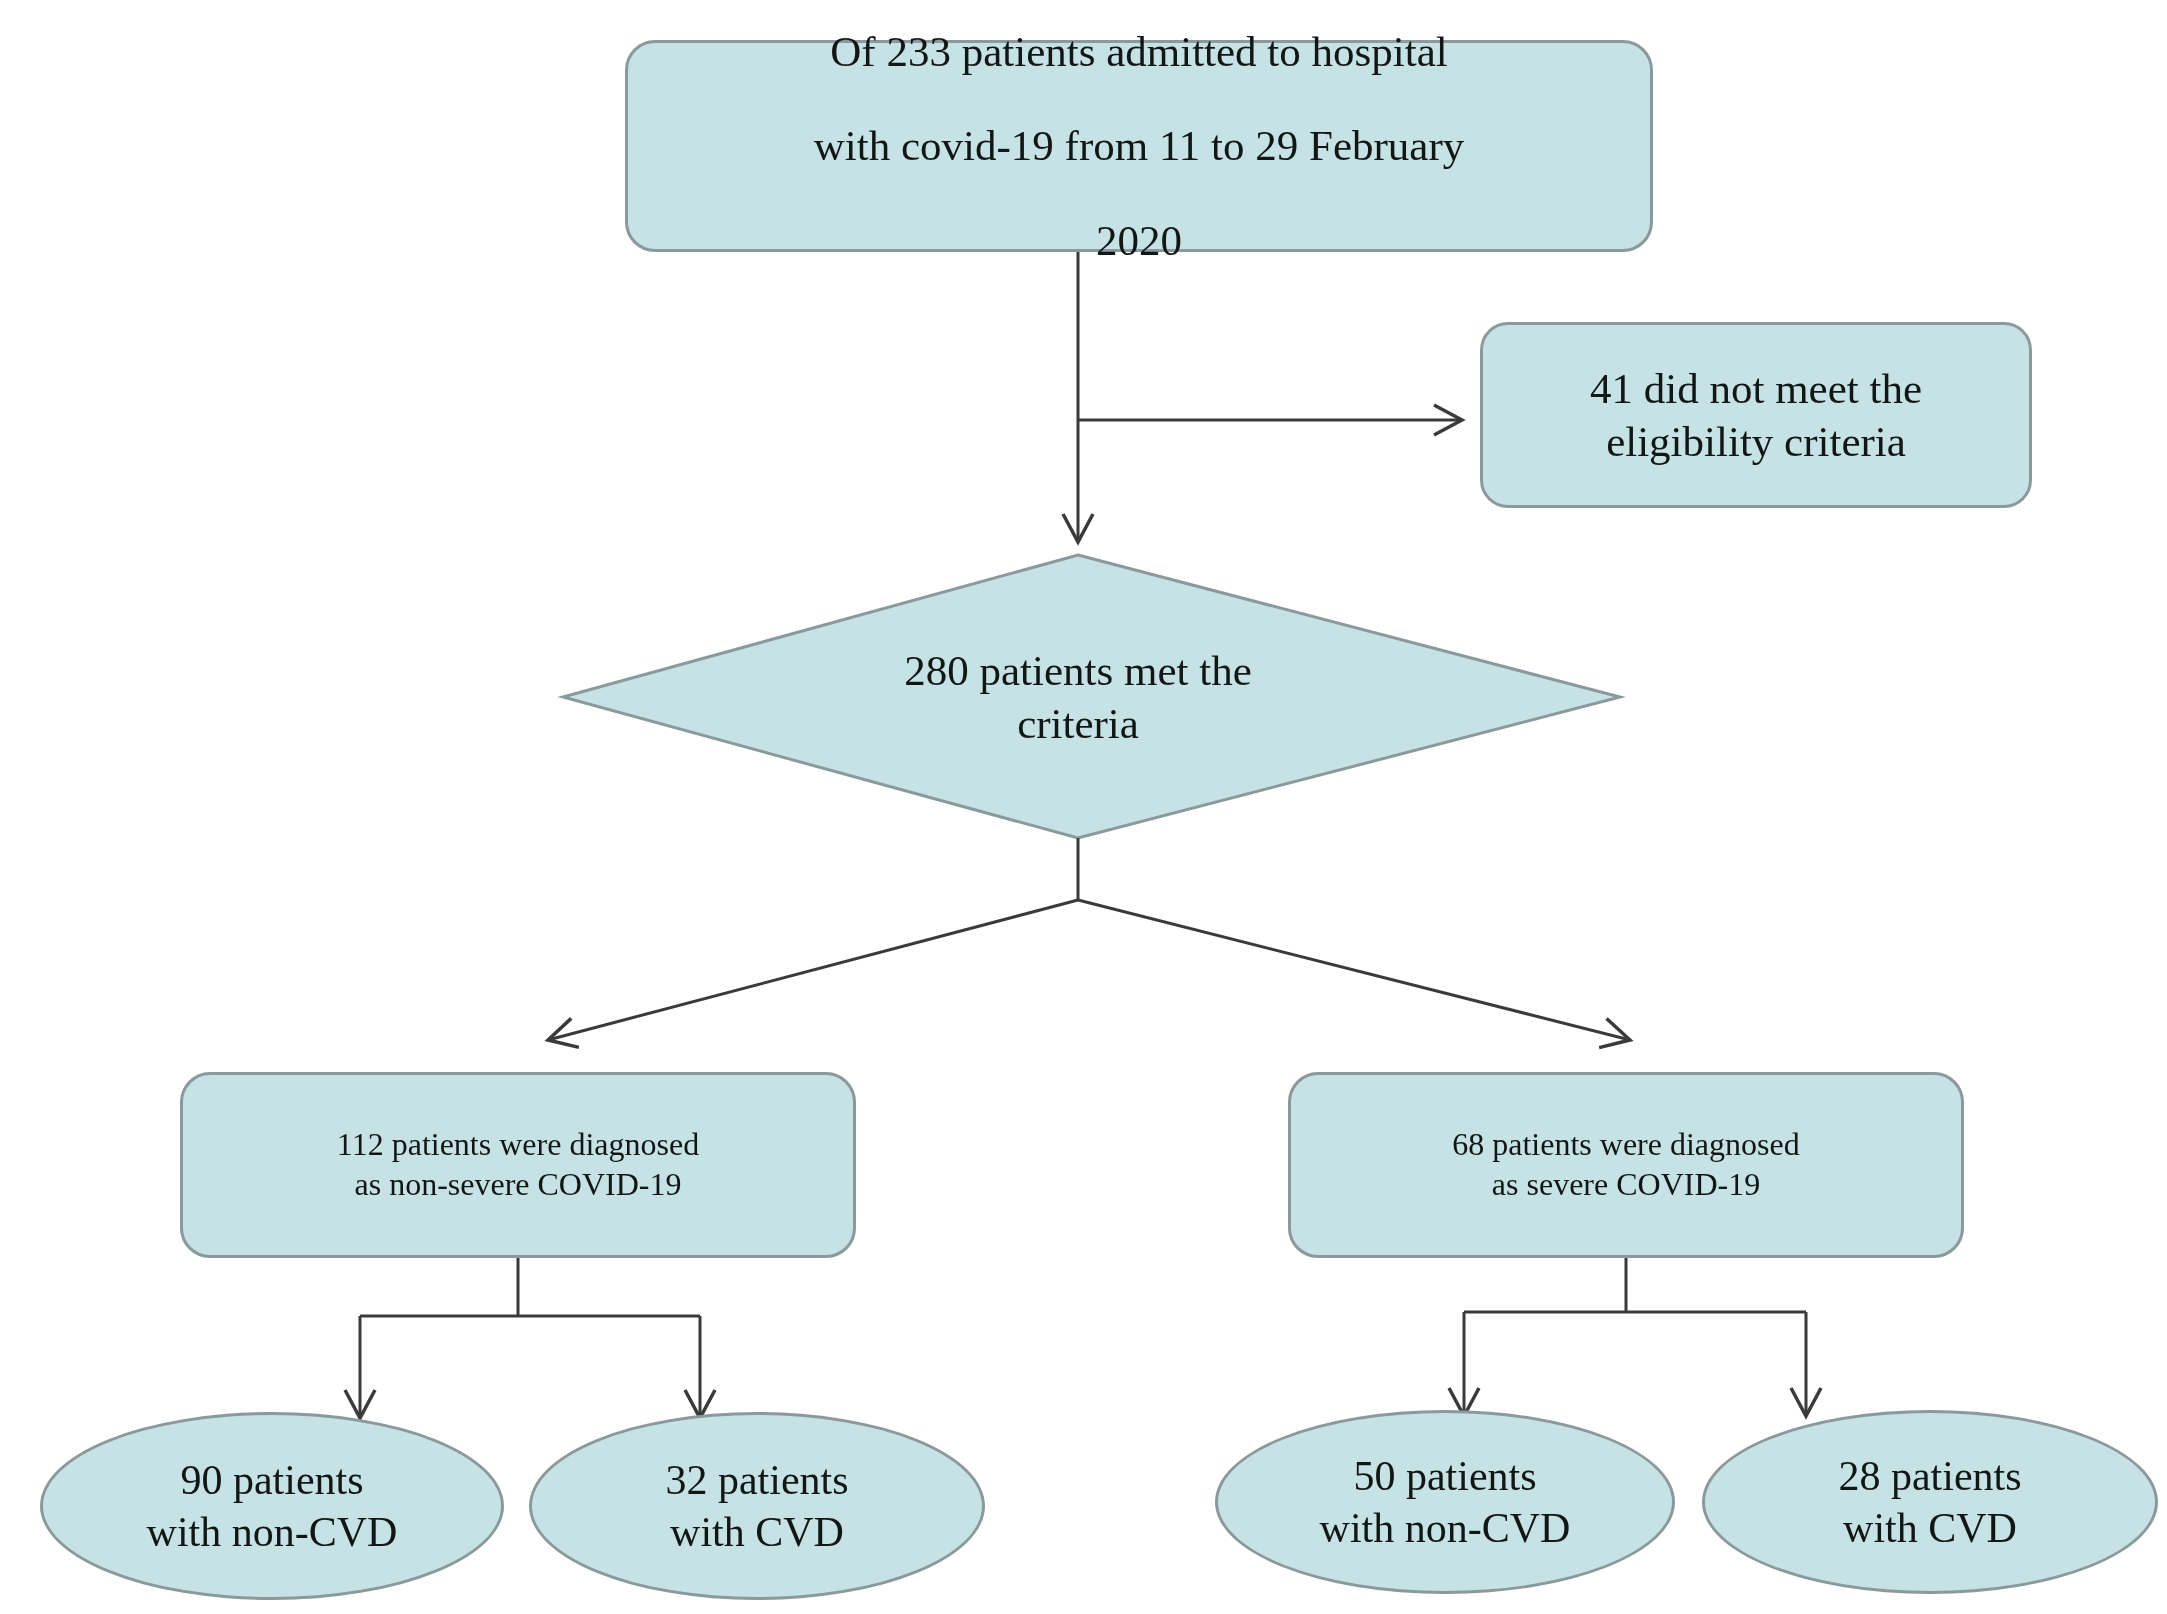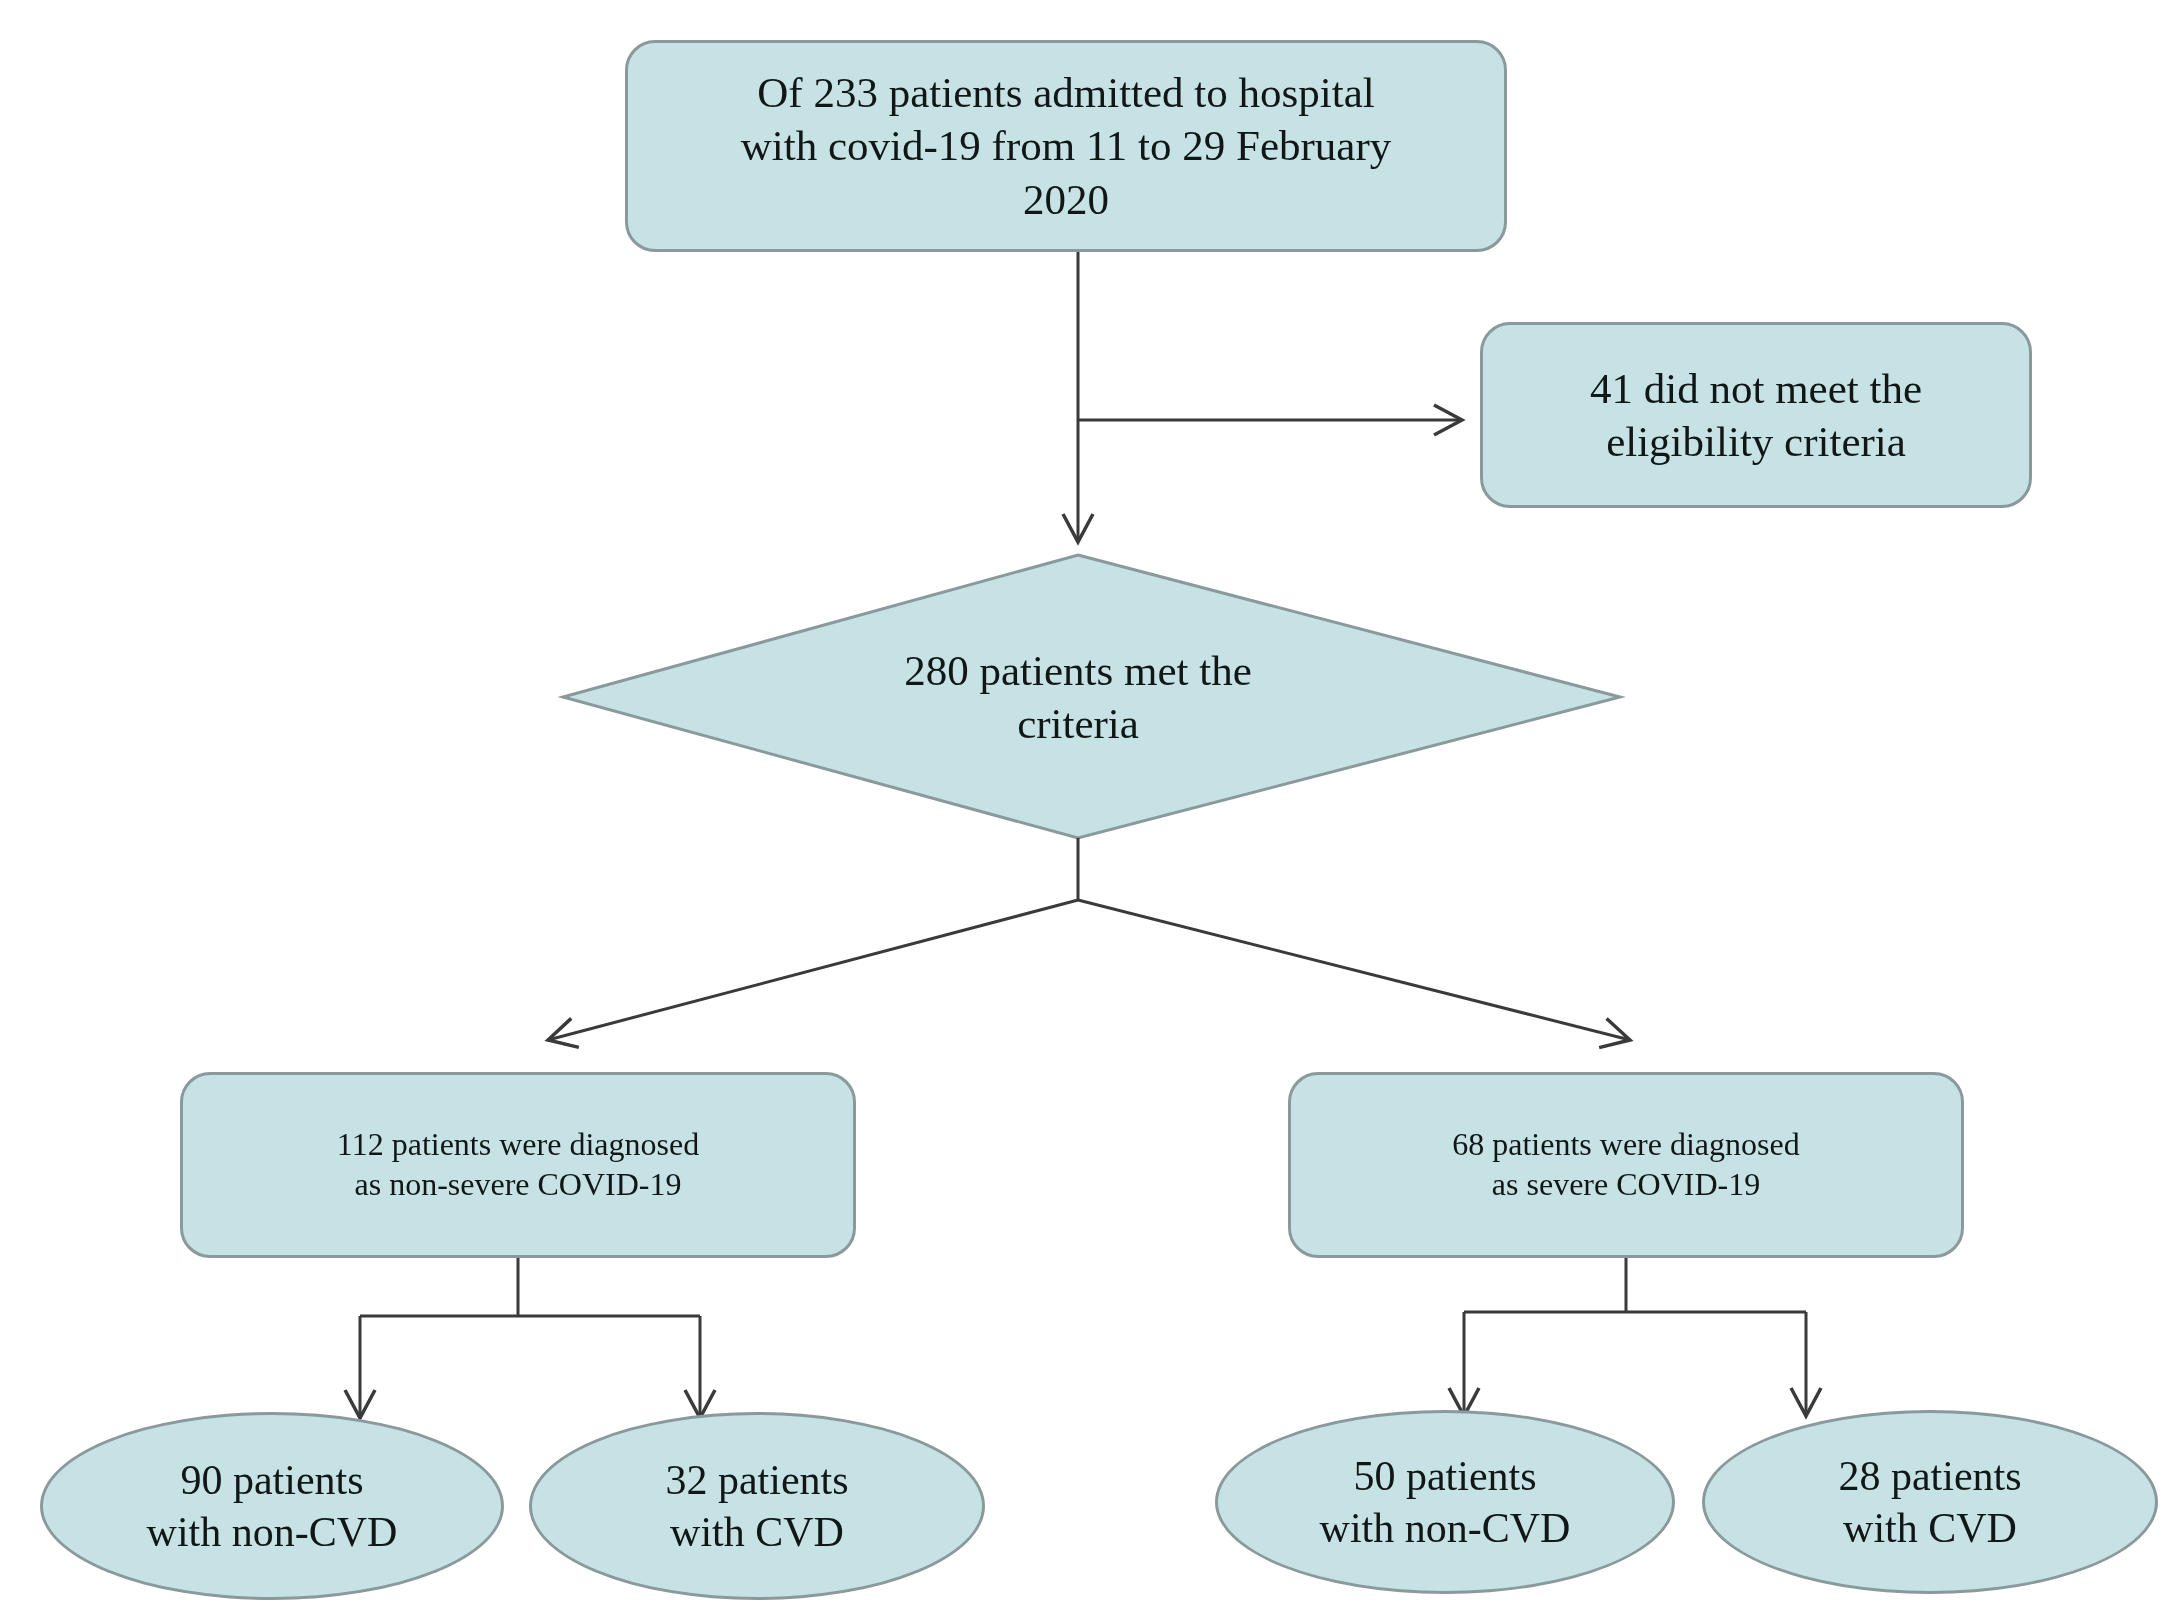--- a/index.html
+++ b/index.html
@@ -69,27 +69,27 @@
     <line x1="360" y1="1316" x2="700" y2="1316" style="stroke:var(--line);stroke-width:3"></line>
     <line x1="360" y1="1316" x2="360" y2="1418" style="stroke:var(--line);stroke-width:3" marker-end="url(#arrowV)"></line>
     <line x1="700" y1="1316" x2="700" y2="1418" style="stroke:var(--line);stroke-width:3" marker-end="url(#arrowV)"></line>
 
     <line x1="1626" y1="1258" x2="1626" y2="1312" style="stroke:var(--line);stroke-width:3"></line>
     <line x1="1464" y1="1312" x2="1806" y2="1312" style="stroke:var(--line);stroke-width:3"></line>
     <line x1="1464" y1="1312" x2="1464" y2="1416" style="stroke:var(--line);stroke-width:3" marker-end="url(#arrowV)"></line>
     <line x1="1806" y1="1312" x2="1806" y2="1416" style="stroke:var(--line);stroke-width:3" marker-end="url(#arrowV)"></line>
   </svg>
 
-  <div class="node box" style="left:625px;top:40px;width:882px;height:212px;">
+  <div class="node box" style="left:625px;top:40px;width:1028px;height:212px;gap:41px;">
     <div class="tline">Of 233 patients admitted to hospital</div>
     <div class="tline">with covid-19 from 11 to 29 February</div>
     <div class="tline">2020</div>
   </div>
 
-  <div class="node box" style="left:1480px;top:322px;width:552px;height:186px;">
+  <div class="node box" style="left:1480px;top:322px;width:552px;height:186px;border-radius:28px;">
     <div class="tline">41 did not meet the</div>
     <div class="tline">eligibility criteria</div>
   </div>
 
   <div class="node diamond-text" style="left:778px;top:622px;width:600px;height:150px;">
     <div class="tline">280 patients met the</div>
     <div class="tline">criteria</div>
   </div>
 
   <div class="node box mid" style="left:180px;top:1072px;width:676px;height:186px;">

